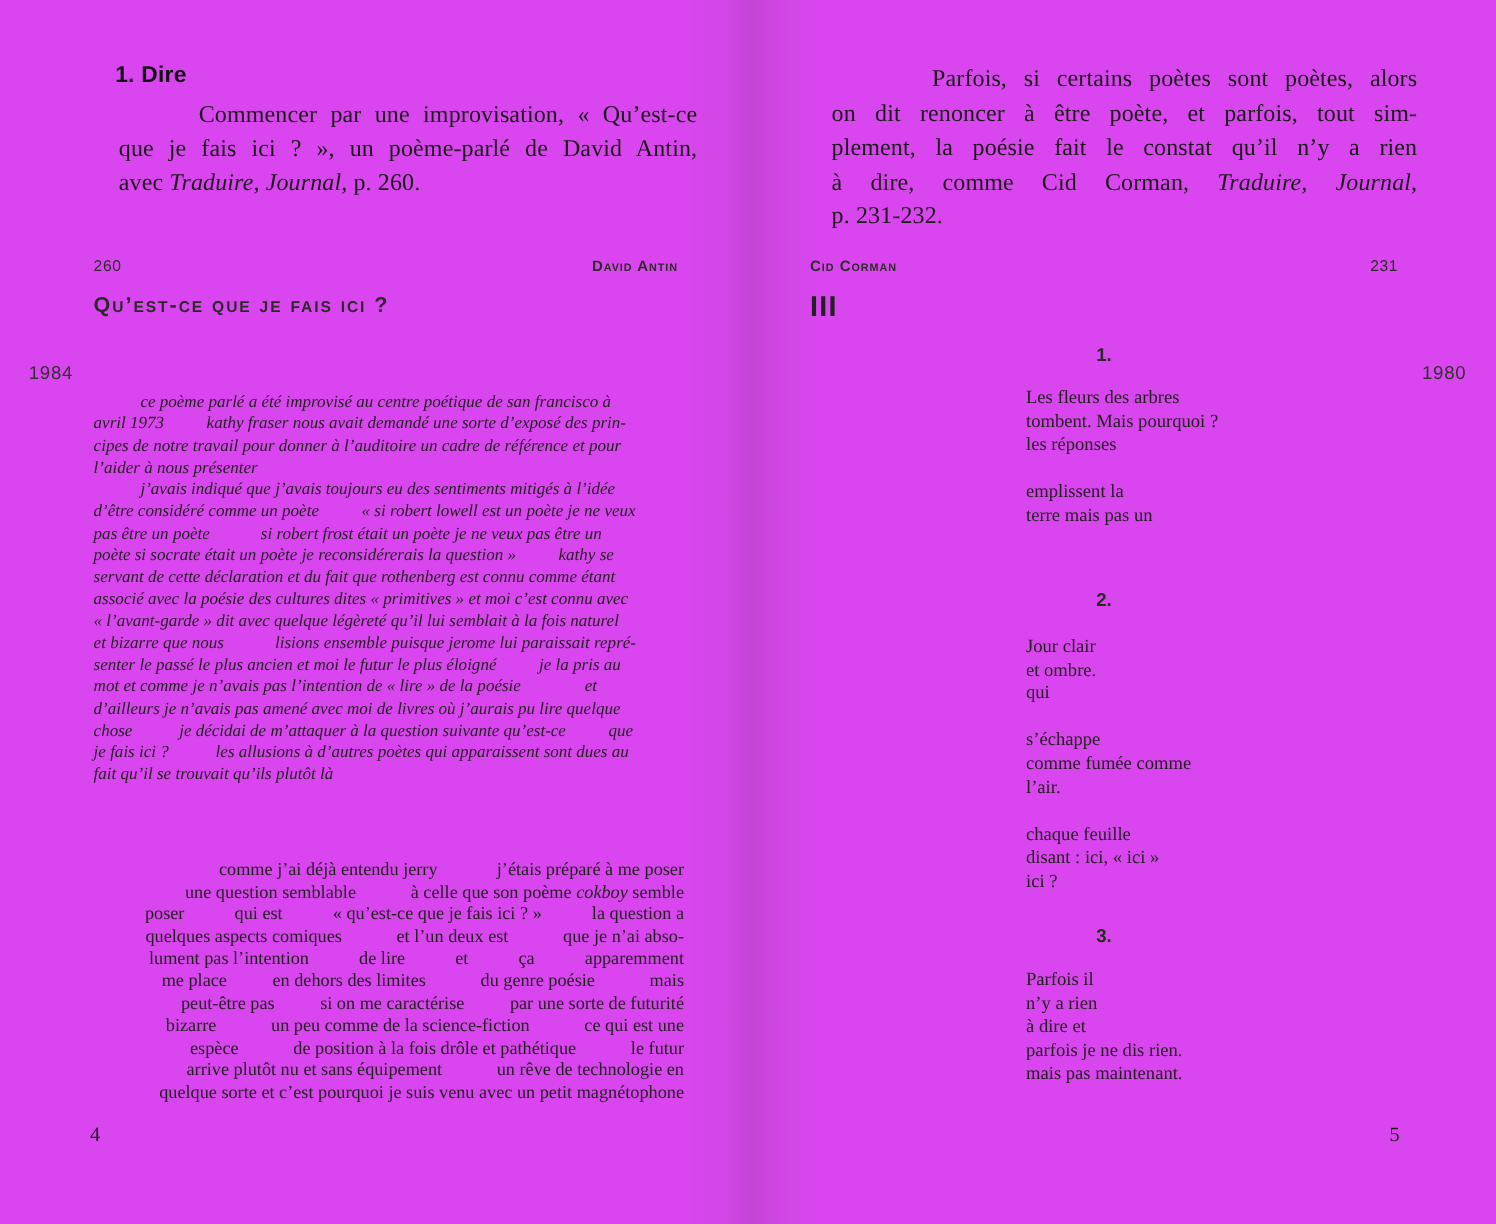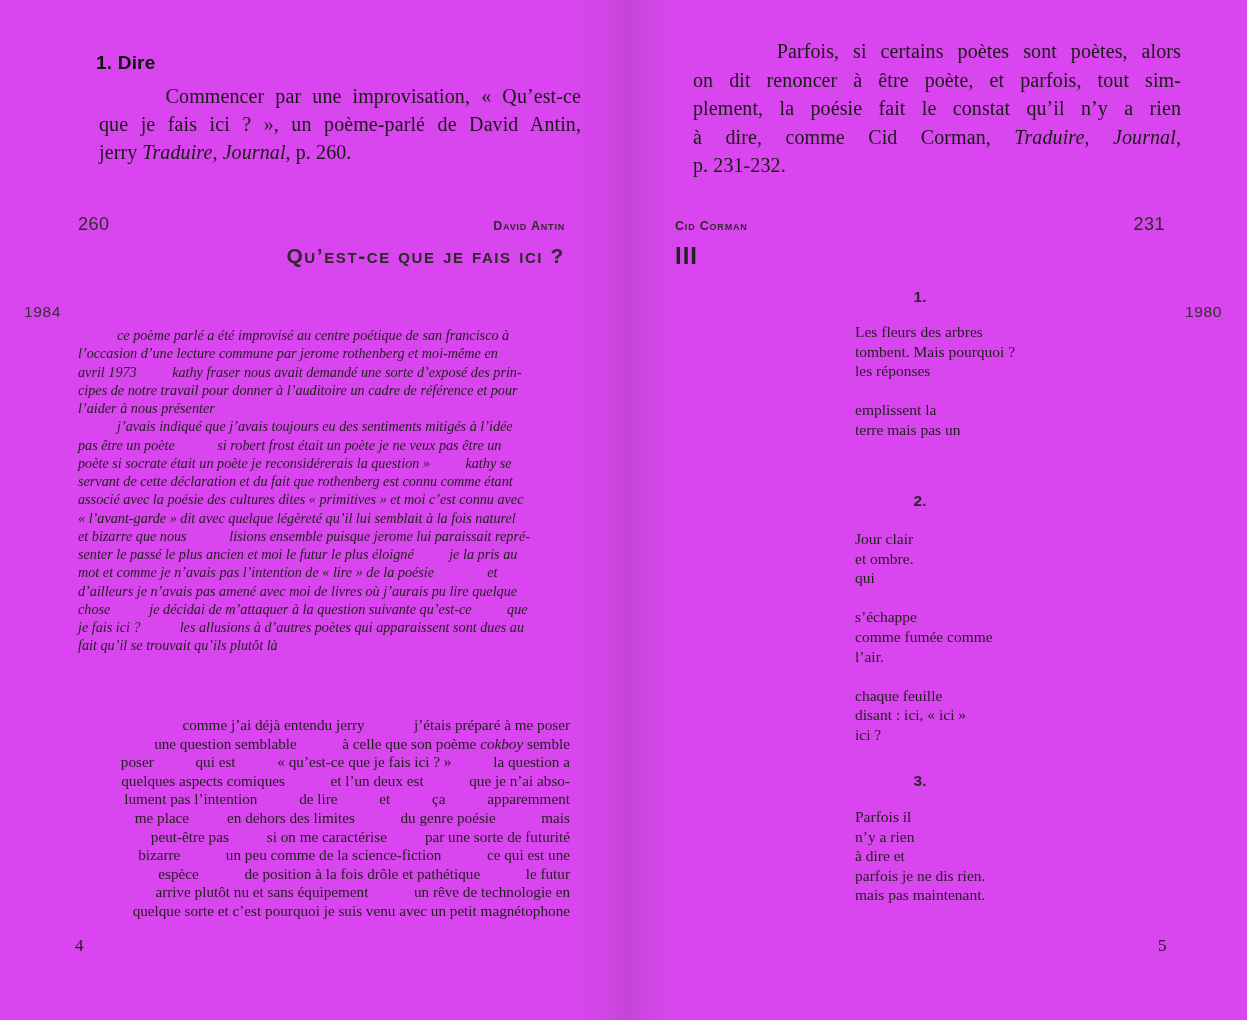--- a/index.html
+++ b/index.html
@@ -30,39 +30,39 @@
     left:96px;top:52px;
     font-family:"Liberation Sans", sans-serif;
     font-weight:bold;font-size:19px;color:#111;
     letter-spacing:0.2px;
   }
   .intro{
     font-size:20px;line-height:28px;color:#1b1a18;
     letter-spacing:0.1px;
   }
   .intro-left{left:75px;top:82px;width:482px;margin-left:24px;}
-  .intro-right{left:693px;top:37px;width:488px;line-height:28.5px;}
+  .intro-right{left:693px;top:52px;width:488px;line-height:28.5px;}
   .justify .line:not(:last-child){text-align:justify;text-align-last:justify;}
   
   .repro-header{
     display:flex;justify-content:space-between;align-items:baseline;
     font-family:"Liberation Sans", sans-serif;
     color:#2e2c29;
   }
   .repro-header-left{left:78px;top:214px;width:487px;}
   .repro-header-right{left:675px;top:214px;width:490px;}
-  .folio-head{font-size:18px;letter-spacing:0.5px;}
+  .folio-head{font-size:13px;letter-spacing:0.5px;}
   .running-head{
     font-weight:bold;font-size:12.5px;
     font-variant:small-caps;letter-spacing:0.8px;
   }
   .repro-title{
-    left:78px;top:244px;width:487px;text-align:right;
-    font-family:"Liberation Sans", sans-serif;
-    font-weight:bold;font-size:21px;
+    left:78px;top:244px;width:487px;text-align:left;
+    font-family:"Liberation Sans", sans-serif;
+    font-weight:bold;font-size:18px;
     font-variant:small-caps;letter-spacing:1.6px;color:#2b2a27;
   }
   .margin-year{
     font-family:"Liberation Sans", sans-serif;
     font-size:15.5px;letter-spacing:0.6px;color:#343230;
   }
   .margin-year-left{left:24px;top:303px;}
   .margin-year-right{left:1185px;top:303px;}
   
   .preblock .line{white-space:pre;}
@@ -102,39 +102,39 @@
 <body>
 
 <div class="spread">
 
   <div>
     <div class="abs chapter-heading">1. Dire</div>
 
     <div class="abs intro intro-left justify">
         <div class="line">&nbsp;&nbsp;&nbsp;&nbsp;&nbsp;&nbsp;Commencer par une improvisation, « Qu’est-ce</div>
         <div class="line">que je fais ici ? », un poème-parlé de David Antin,</div>
-        <div class="line"><span>jerry </span><span class="it">Traduire, Journal</span><span>, p. 260.</span></div>
+        <div class="line"><span>avec </span><span class="it">Traduire, Journal</span><span>, p. 260.</span></div>
       </div>
 
     <div class="abs repro-header repro-header-left">
       <span class="folio-head">260</span>
       <span class="running-head">David Antin</span>
     </div>
 
     <div class="abs repro-title">Qu’est-ce que je fais ici ?</div>
 
     <div class="abs margin-year margin-year-left">1984</div>
 
     <div class="abs antin-italic preblock">
         <div class="line">           ce poème parlé a été improvisé au centre poétique de san francisco à</div>
-        <div class="line">l’occasion d’une lecture commune par jerome rothenberg et moi-même en</div>
         <div class="line">avril 1973          kathy fraser nous avait demandé une sorte d’exposé des prin-</div>
         <div class="line">cipes de notre travail pour donner à l’auditoire un cadre de référence et pour</div>
         <div class="line">l’aider à nous présenter</div>
         <div class="line">           j’avais indiqué que j’avais toujours eu des sentiments mitigés à l’idée</div>
+        <div class="line">d’être considéré comme un poète          « si robert lowell est un poète je ne veux</div>
         <div class="line">pas être un poète            si robert frost était un poète je ne veux pas être un</div>
         <div class="line">poète si socrate était un poète je reconsidérerais la question »          kathy se</div>
         <div class="line">servant de cette déclaration et du fait que rothenberg est connu comme étant</div>
         <div class="line">associé avec la poésie des cultures dites « primitives » et moi c’est connu avec</div>
         <div class="line">« l’avant-garde » dit avec quelque légèreté qu’il lui semblait à la fois naturel</div>
         <div class="line">et bizarre que nous            lisions ensemble puisque jerome lui paraissait repré-</div>
         <div class="line">senter le passé le plus ancien et moi le futur le plus éloigné          je la pris au</div>
         <div class="line">mot et comme je n’avais pas l’intention de « lire » de la poésie               et</div>
         <div class="line">d’ailleurs je n’avais pas amené avec moi de livres où j’aurais pu lire quelque</div>
         <div class="line">chose           je décidai de m’attaquer à la question suivante qu’est-ce          que</div>

